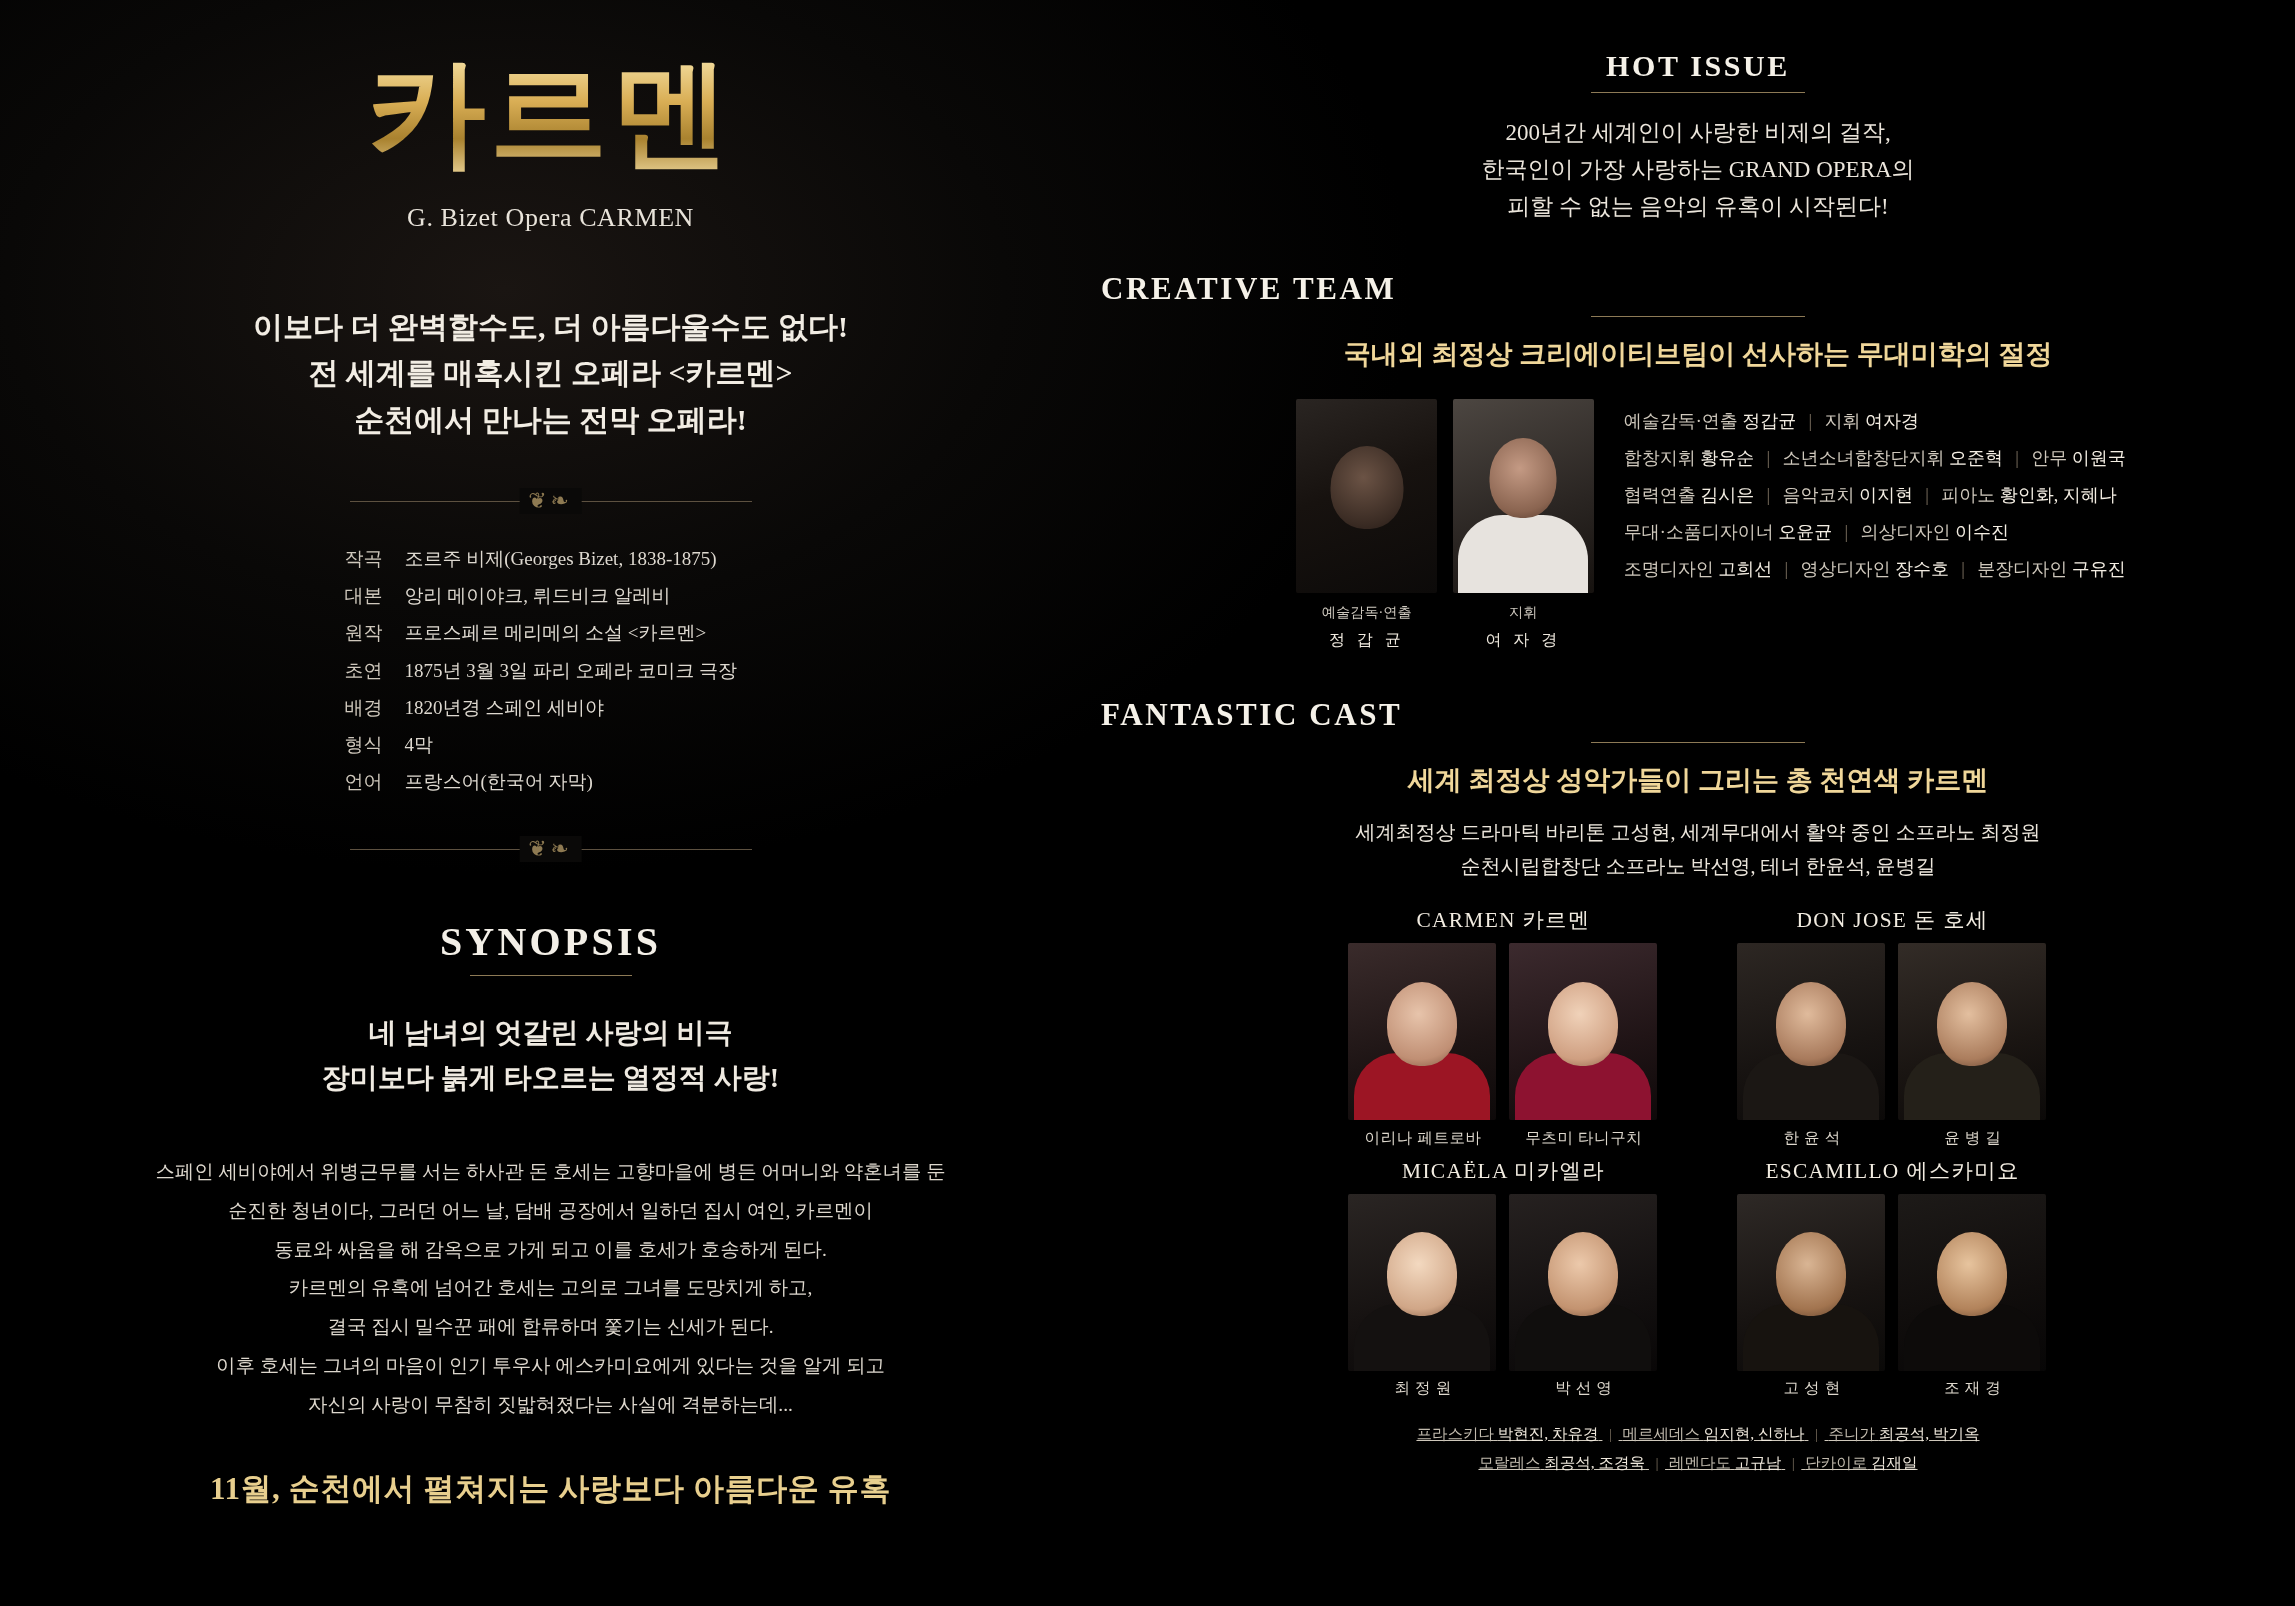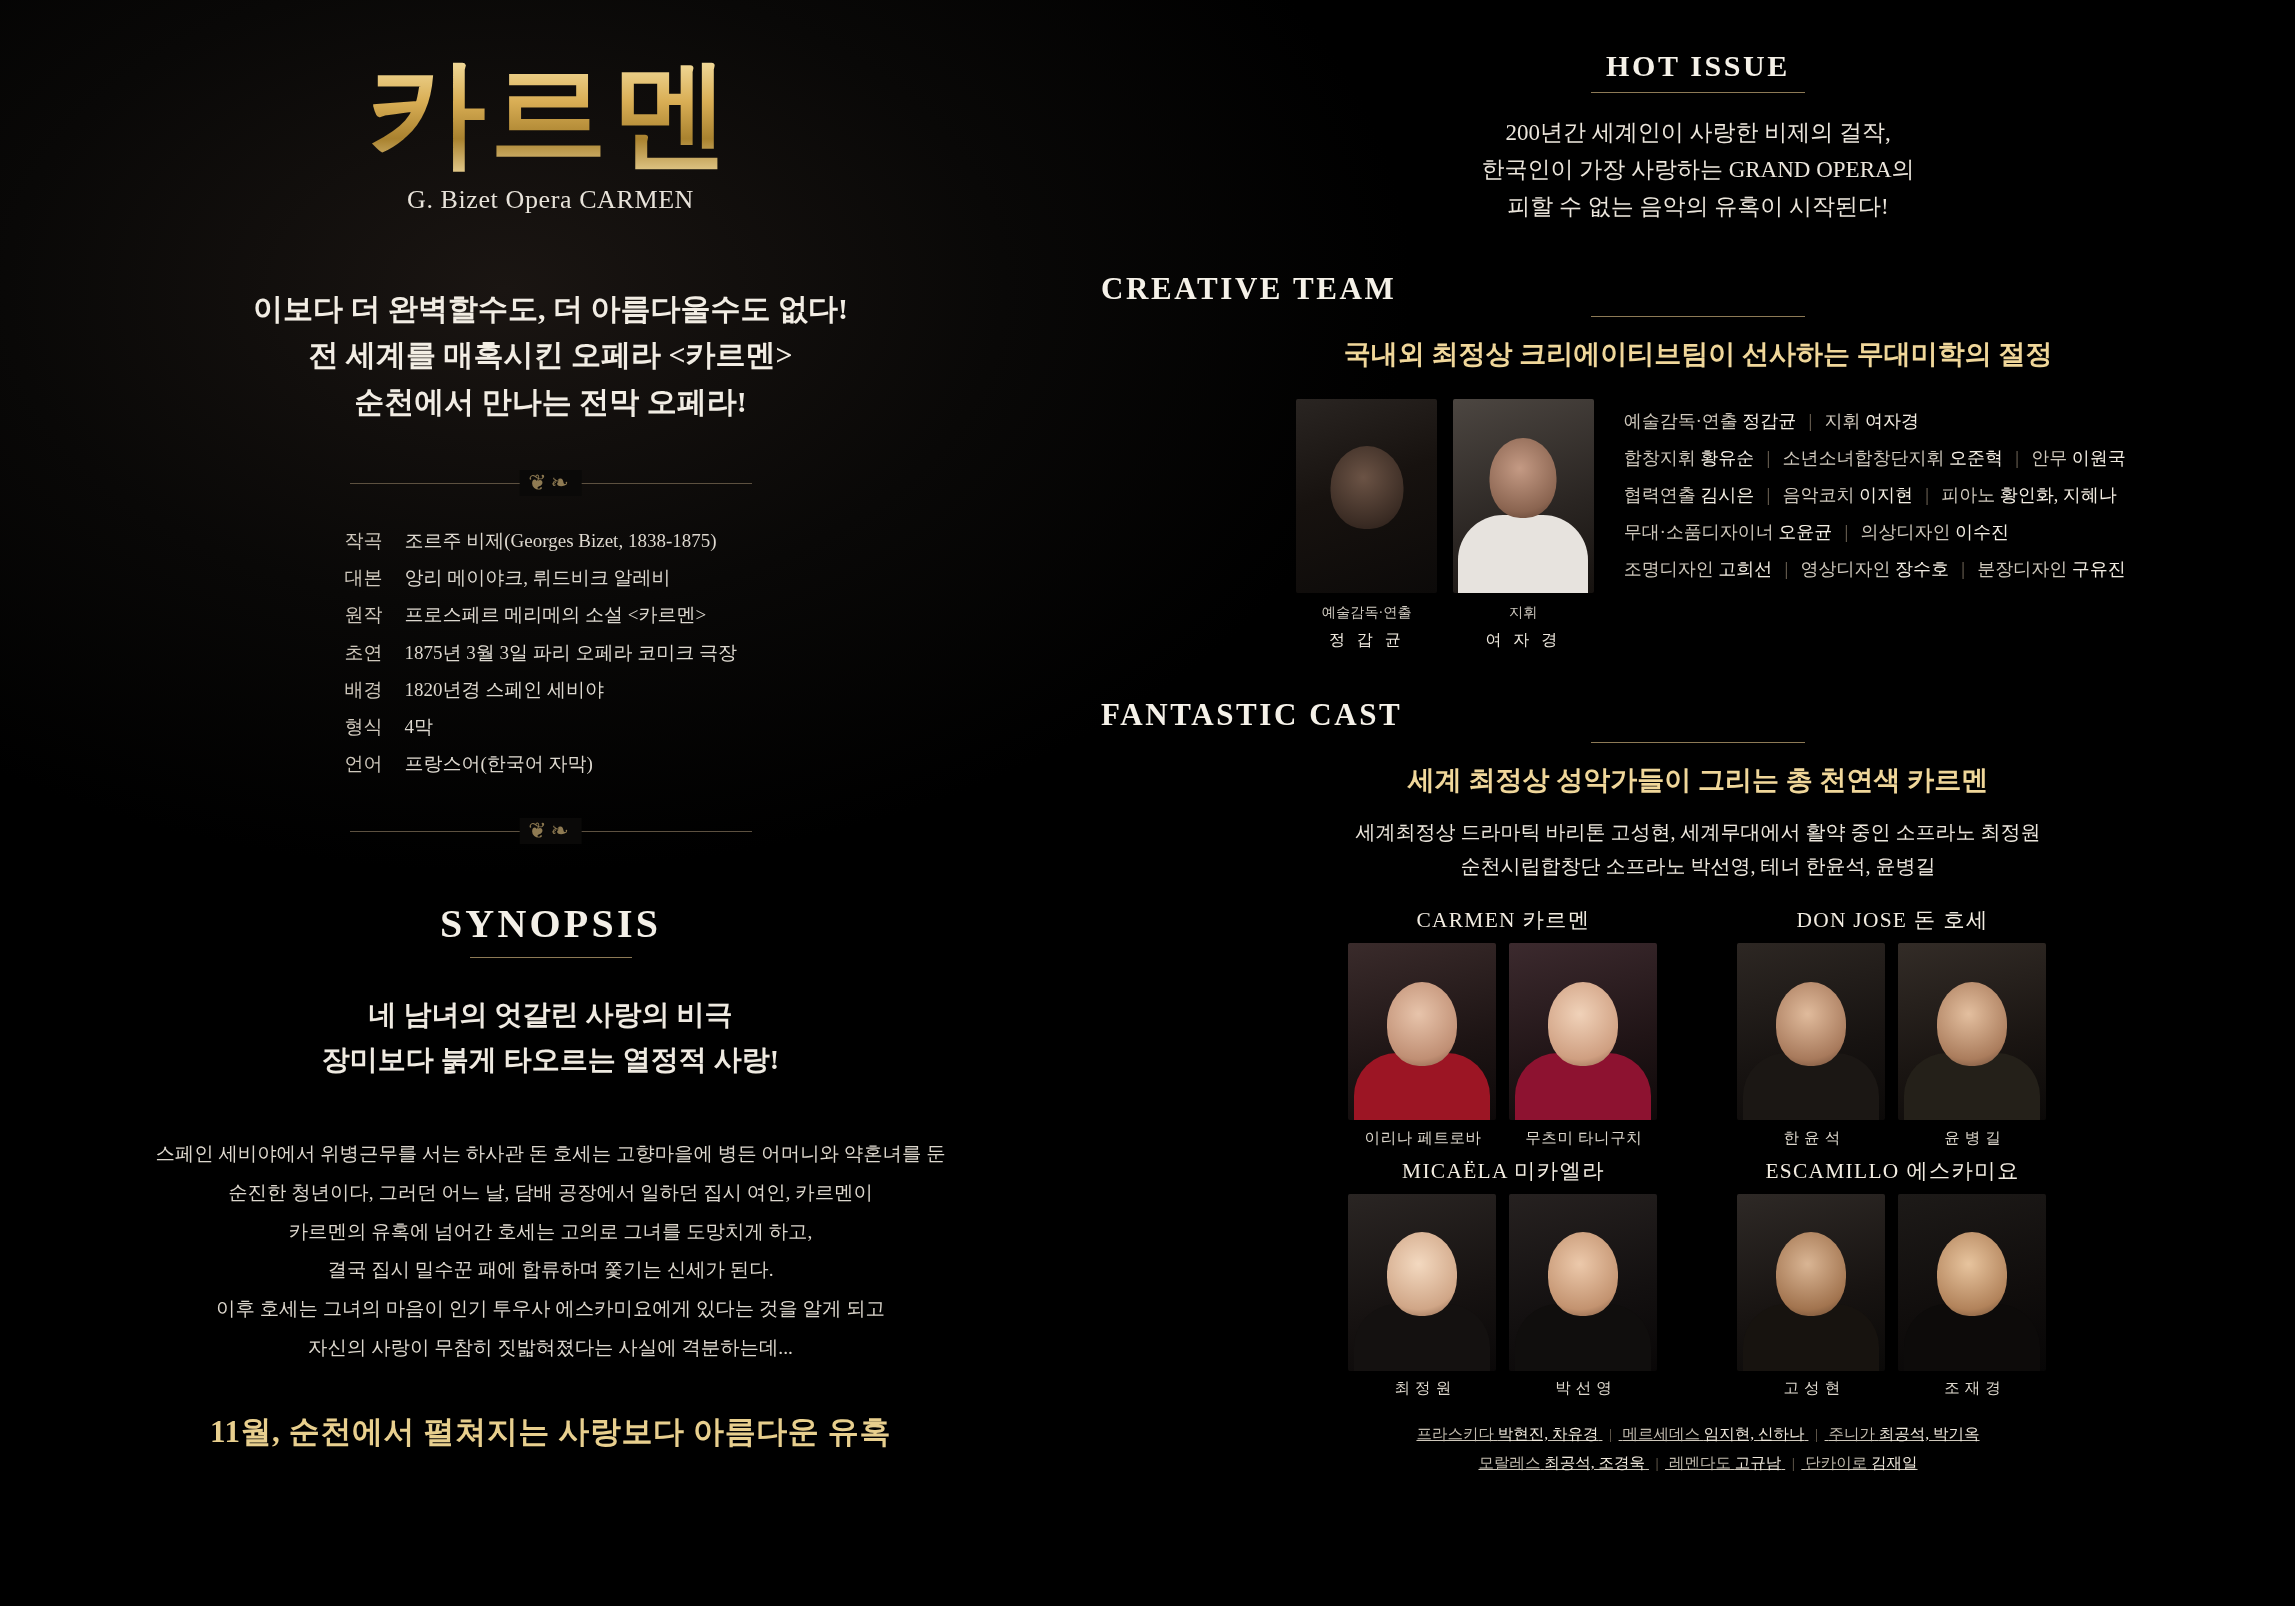--- a/index.html
+++ b/index.html
@@ -34,21 +34,21 @@
     -webkit-background-clip:text;
     background-clip:text;
     color:transparent;
     font-family:"Liberation Serif", serif;
   }
   .title-en{
     text-align:center;
     font-size:26px;
     letter-spacing:0.6px;
     color:#e8e3da;
-    margin-top:9px;
+    margin-top:27px;
   }
   .lead{
     text-align:center;
     margin-top:71px;
     font-size:30px;
     line-height:1.55;
     color:#f2ede4;
     font-weight:600;
   }
   .orn{
@@ -253,20 +253,21 @@
     <div class="underline-narrow"></div>
 
     <div class="syn-lead">
       <div>네 남녀의 엇갈린 사랑의 비극</div>
       <div>장미보다 붉게 타오르는 열정적 사랑!</div>
     </div>
 
     <div class="syn-body">
       <div>스페인 세비야에서 위병근무를 서는 하사관 돈 호세는 고향마을에 병든 어머니와 약혼녀를 둔</div>
       <div>순진한 청년이다, 그러던 어느 날, 담배 공장에서 일하던 집시 여인, 카르멘이</div>
+      <div>동료와 싸움을 해 감옥으로 가게 되고 이를 호세가 호송하게 된다.</div>
       <div>카르멘의 유혹에 넘어간 호세는 고의로 그녀를 도망치게 하고,</div>
       <div>결국 집시 밀수꾼 패에 합류하며 쫓기는 신세가 된다.</div>
       <div>이후 호세는 그녀의 마음이 인기 투우사 에스카미요에게 있다는 것을 알게 되고</div>
       <div>자신의 사랑이 무참히 짓밟혀졌다는 사실에 격분하는데...</div>
     </div>
 
     <div class="syn-foot">11월, 순천에서 펼쳐지는 사랑보다 아름다운 유혹</div>
   </div>
 
   <div class="right">

